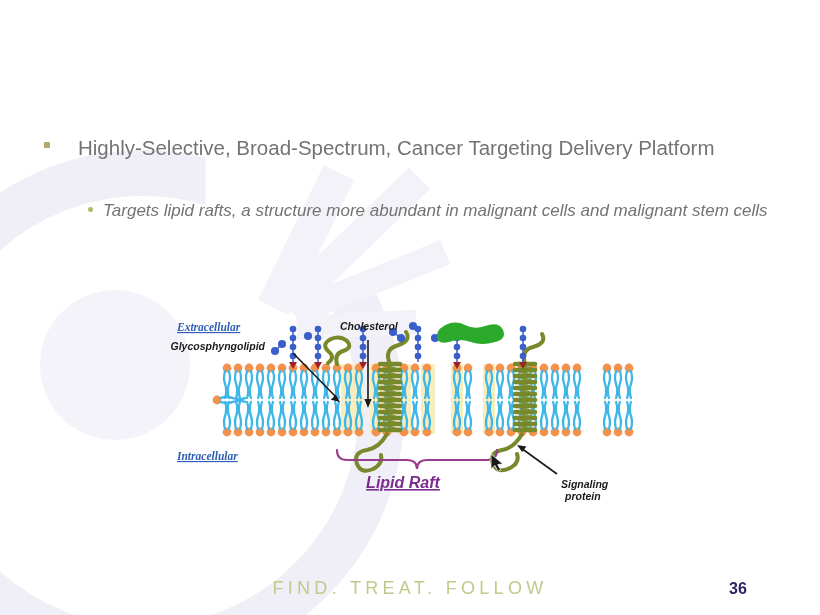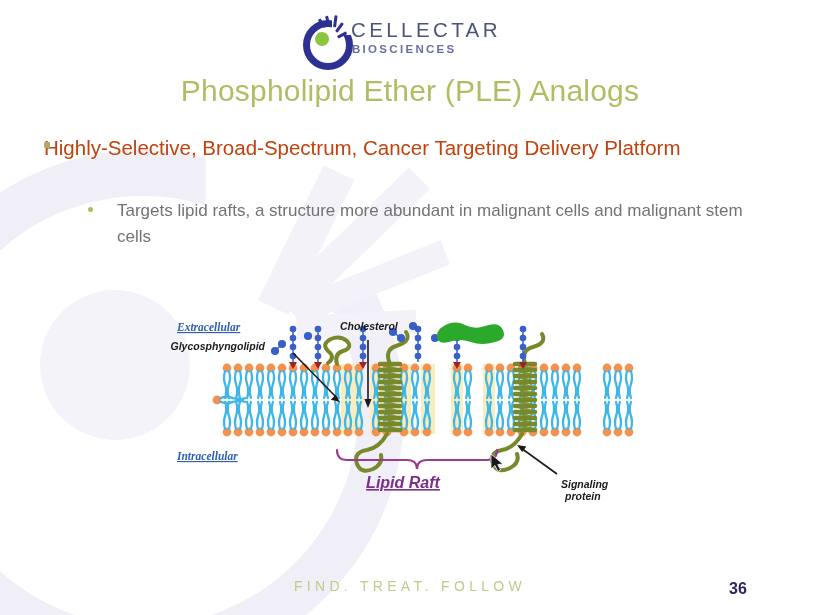--- a/index.html
+++ b/index.html
@@ -39,61 +39,47 @@
   .logo-sub{position:absolute;left:49px;top:33px;font-size:11.5px;letter-spacing:2.3px;
             color:#6b6fa3;font-weight:700;}
 
   
   .title{position:absolute;left:0;right:0;top:74px;text-align:center;
          font-size:30px;color:#b3bb63;font-weight:400;letter-spacing:.2px;}
 
   
   .b1{position:absolute;left:44px;top:132px;width:700px;}
   .b1 .dot{position:absolute;left:0;top:10px;width:6px;height:6px;background:#b3a86a;border-radius:1px;}
-  .b1 .txt{font-size:20.5px;line-height:31px;color:#c2410c;}
+  .b1 .txt{margin-left:34px;font-size:20.5px;line-height:31px;color:#737373;}
   .b2{position:absolute;left:88px;top:198px;width:680px;}
   .b2 .dot{position:absolute;left:0;top:9px;width:5px;height:5px;background:#b3bb63;border-radius:50%;}
-  .b2 .txt{margin-left:29px;font-size:17px;line-height:26px;color:#737373;}
+  .b2 .txt{margin-left:15px;font-size:17px;line-height:26px;color:#737373;font-style:italic;}
 
   
   .fig{position:absolute;left:165px;top:308px;width:500px;height:200px;}
   .fig svg{display:block;}
 
   
   .tagline{position:absolute;left:0;right:0;top:578px;text-align:center;
-           font-size:14px;letter-spacing:4.3px;color:#c3c98a;font-weight:400;}
+           font-size:18px;letter-spacing:4.3px;color:#c3c98a;font-weight:400;}
   .pageno{position:absolute;left:729px;top:580px;font-size:16px;color:#2b2560;font-weight:700;}
 </style>
 </head>
 <body>
 
 <div class="slide">
 
   <div class="wm wm-ring"></div>
   <div class="wm wm-dot"></div>
   <div class="wm wm-ray wm-r1"></div>
   <div class="wm wm-ray wm-r2"></div>
   <div class="wm wm-ray wm-r3"></div>
   <div class="wm wm-ray wm-r4"></div>
 
-  <div class="logo">
-    <div class="logo-mark">
-      <div class="logo-ring"></div>
-      <div class="logo-core"></div>
-      <div class="lray lr5"></div>
-      <div class="lray lr1"></div>
-      <div class="lray lr2"></div>
-      <div class="lray lr3"></div>
-      <div class="lray lr4"></div>
-    </div>
-    <div class="logo-word">CELLECTAR</div>
-    <div class="logo-sub">BIOSCIENCES</div>
-  </div>
-
-  <div class="title">Phospholipid Ether (PLE) Analogs</div>
+
 
   <div class="b1">
     <div class="dot"></div>
     <div class="txt">Highly-Selective, Broad-Spectrum, Cancer Targeting Delivery Platform</div>
   </div>
   <div class="b2">
     <div class="dot"></div>
     <div class="txt">Targets lipid rafts, a structure more abundant in malignant cells and malignant stem cells</div>
   </div>
 

